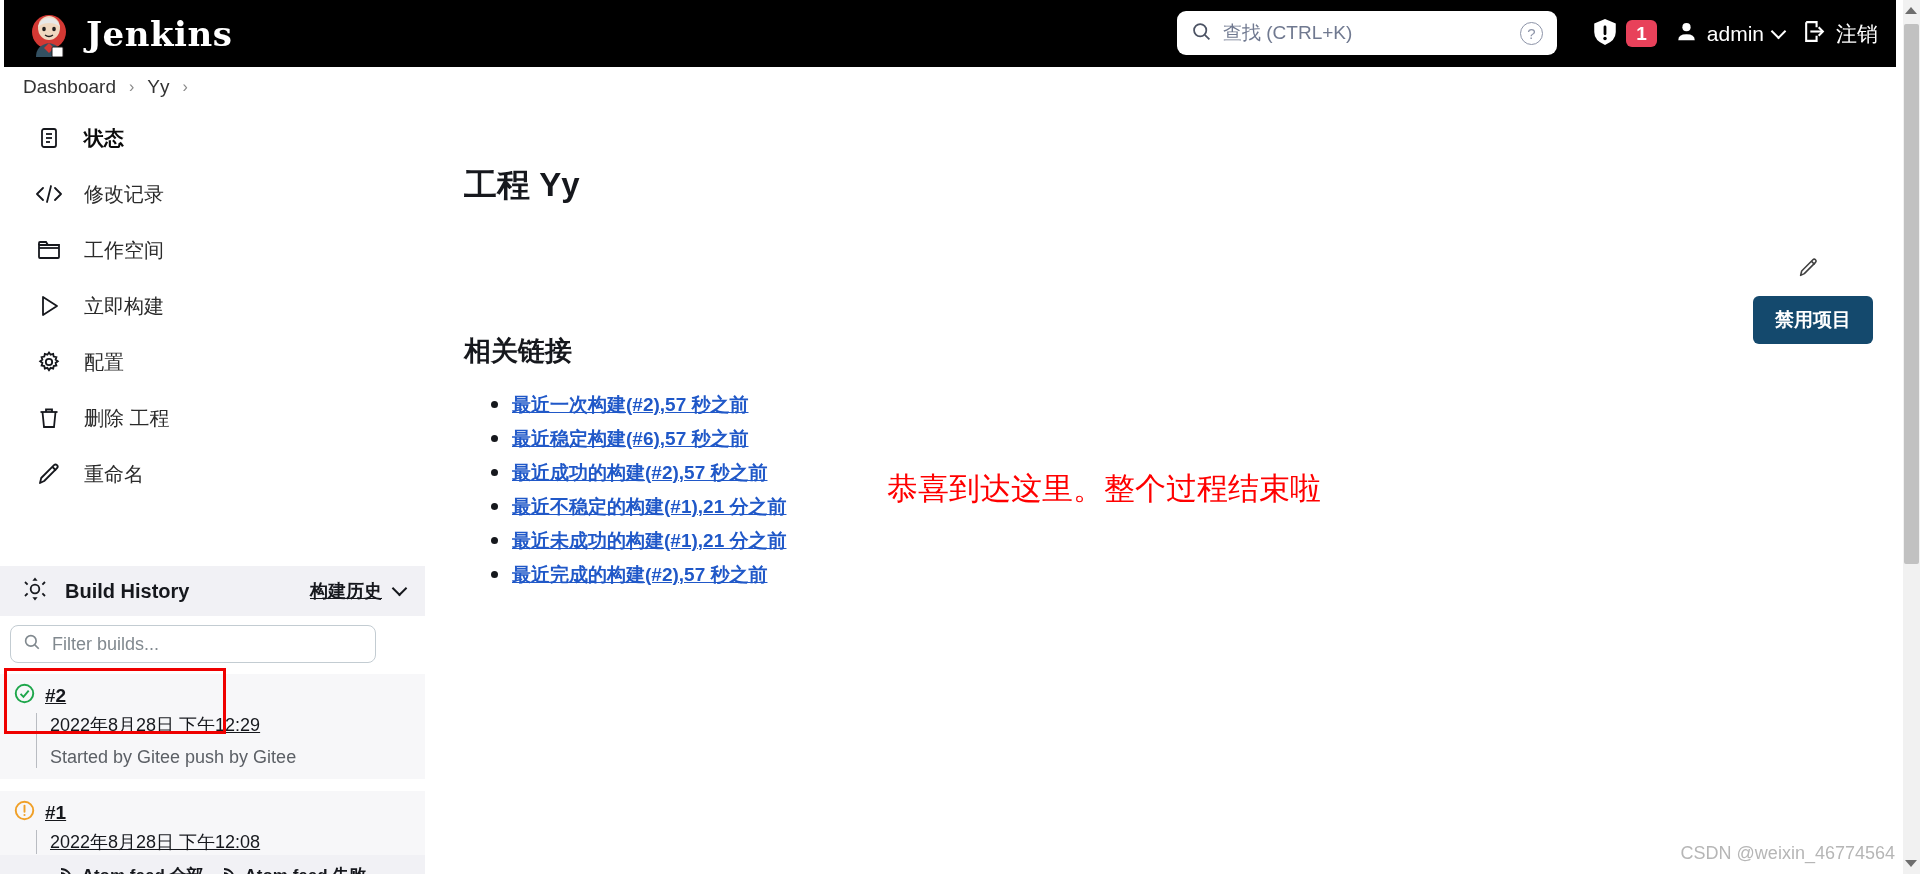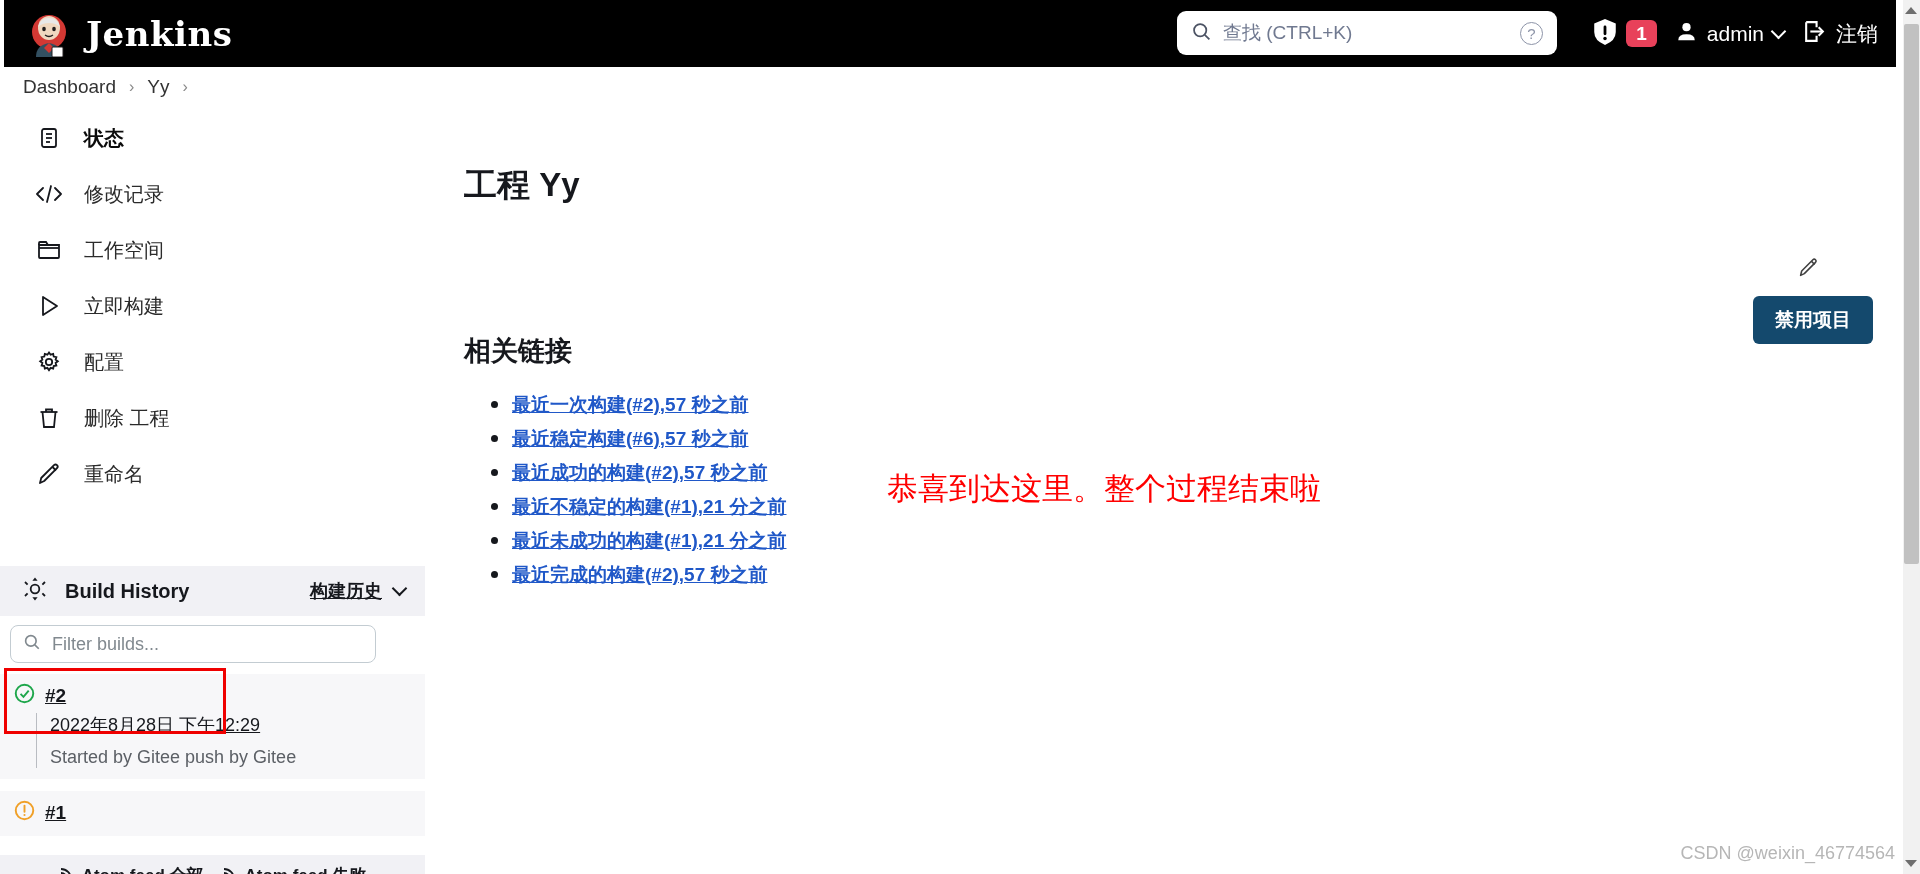--- a/index.html
+++ b/index.html
@@ -350,20 +350,23 @@
       <div class="bh-row-top">
         <span>
           <svg width="21" height="21" viewBox="0 0 24 24" fill="none" stroke="#f0a028" stroke-width="2.2">
             <circle cx="12" cy="12" r="10"></circle>
             <line x1="12" y1="6.6" x2="12" y2="13.4" stroke-linecap="round"></line>
             <circle cx="12" cy="17.2" r="1.2" fill="#f0a028" stroke="none"></circle>
           </svg>
         </span>
         <span class="bh-num">#1</span>
       </div>
+      <div class="bh-sub">
+        <span class="bh-date">2022年8月28日 下午12:08</span>
+      </div>
     </div>
   </div>
 
   <div class="red-box"></div>
 
   <div class="bh-foot">
     <span class="atom">
       <span>
         <svg width="16" height="16" viewBox="0 0 16 16" fill="none" stroke="#16181d" stroke-width="1.8">
           <path d="M2 12 a2 2 0 0 1 2 2"></path>

